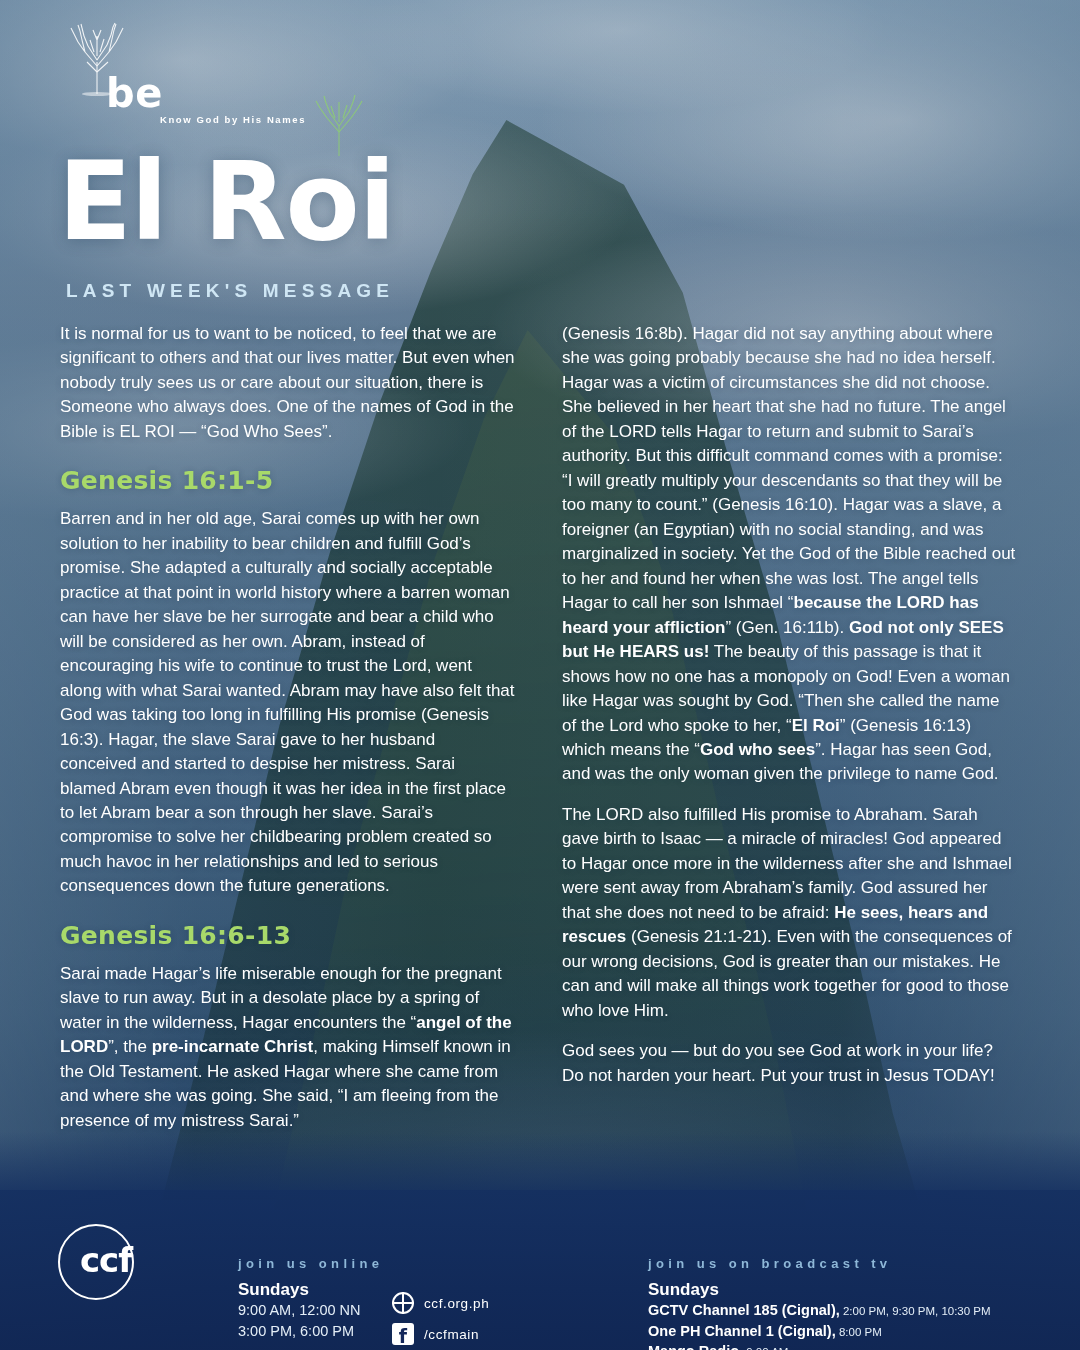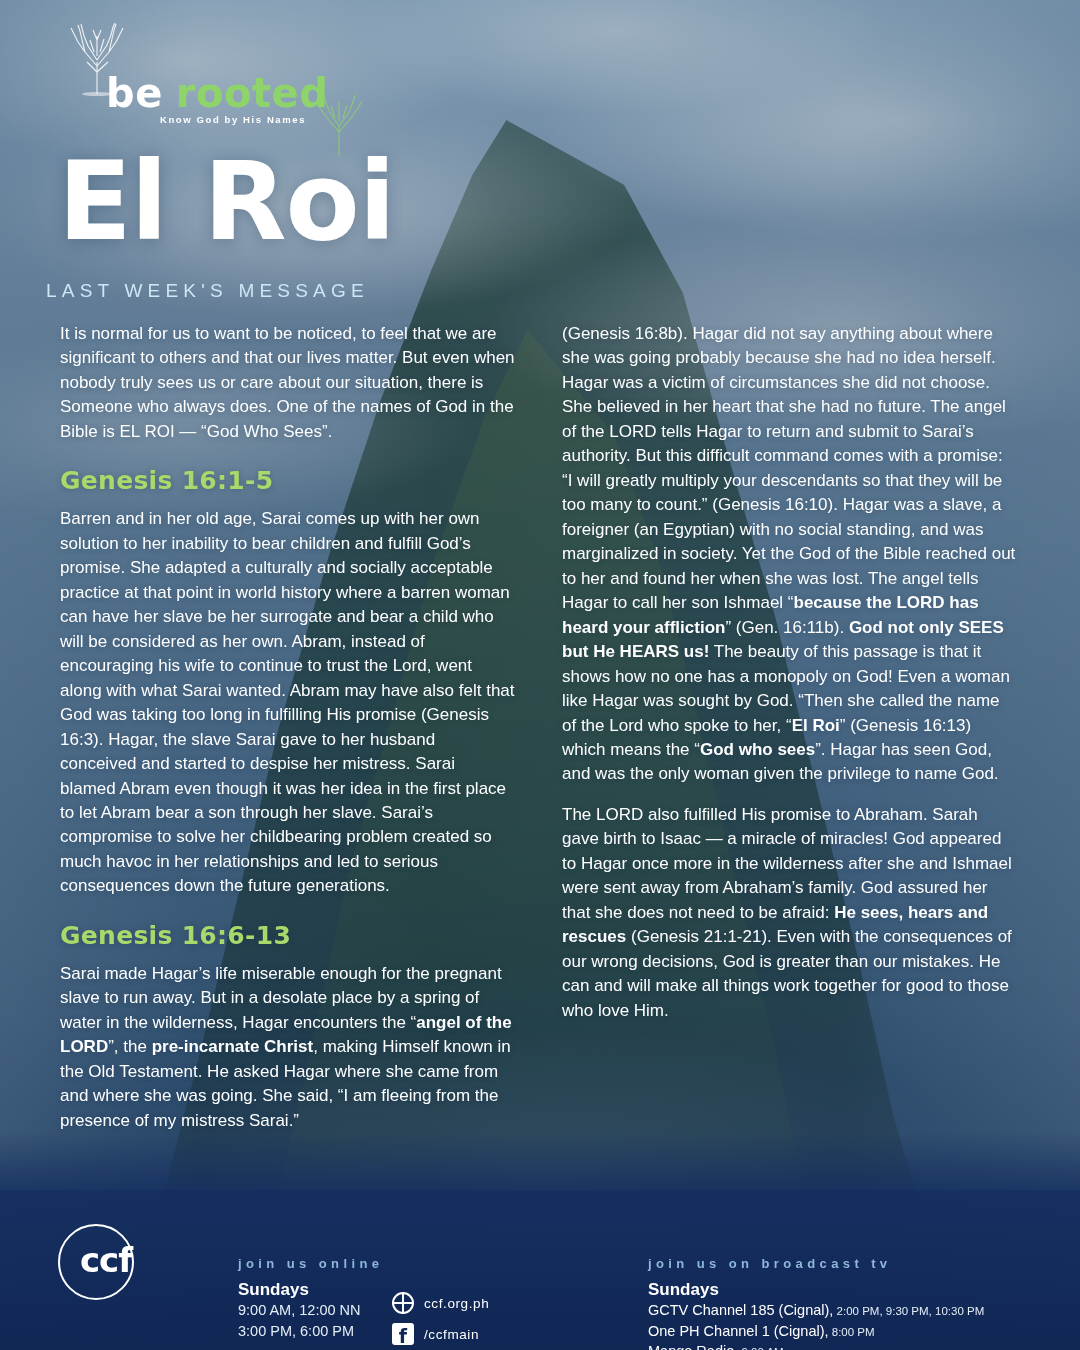--- a/index.html
+++ b/index.html
@@ -78,22 +78,22 @@
 
   
   .title {
     position: absolute; left: 58px; top: 148px;
     font-family: "DejaVu Sans", sans-serif;
     font-size: 108px; line-height: 1; font-weight: 700; color: #ffffff;
     letter-spacing: -1px;
     text-shadow: 0 2px 16px rgba(20,50,80,.30);
   }
   .subtitle {
-    position: absolute; left: 46px; top: 280px;
-    font-size: 19px; font-weight: 400; letter-spacing: 5.2px;
+    position: absolute; left: 66px; top: 280px;
+    font-size: 19px; font-weight: 700; letter-spacing: 5.2px;
     color: #cfe6f4;
   }
 
   
   .col { position: absolute; top: 322px; width: 455px; color: #ffffff; }
   .col-left { left: 60px; }
   .col-right { left: 562px; }
 
   .col p {
     font-size: 17px; line-height: 1.44; color: #ffffff;
@@ -127,21 +127,21 @@
     font-family: "DejaVu Sans", sans-serif;
     font-size: 34px; font-weight: 700; color: #ffffff; letter-spacing: -1px;
     transform: translateY(-2px);
   }
   .foot-head {
     font-size: 13px; font-weight: 700; letter-spacing: 4.4px; color: #8fb8d8;
   }
   .foot-sun { font-size: 17px; font-weight: 700; color: #ffffff; margin-top: 9px; }
   .foot-line { font-size: 14.5px; color: #e4eef7; line-height: 1.42; }
   .foot-line .sm { font-size: 11.5px; }
-  .foot-line .bb { font-weight: 400; color: #ffffff; }
+  .foot-line .bb { font-weight: 700; color: #ffffff; }
 
   .block-online { position: absolute; left: 238px; top: 66px; }
   .block-socials { position: absolute; left: 392px; top: 102px; }
   .soc-row { display: flex; align-items: center; margin-bottom: 9px; }
   .soc-row .lbl { font-size: 13.5px; color: #ffffff; margin-left: 10px; letter-spacing: .6px; }
   .block-tv { position: absolute; left: 648px; top: 66px; }
   .fb-box {
     width: 22px; height: 22px; background: #ffffff; border-radius: 3px;
     display: flex; align-items: flex-end; justify-content: center;
     font-family: "DejaVu Sans", sans-serif; font-weight: 700; color: #13265a; font-size: 19px;
@@ -181,21 +181,20 @@
           <path d="M31 30 L24 20 M31 30 L28 18 M55 30 L62 20 M55 30 L58 17 M34 24 L30 14 M53 23 L57 13"></path>
           <path d="M24 20 L20 12 M28 18 L26 9 M62 20 L66 12 M58 17 L60 8 M30 14 L28 6 M57 13 L59 5"></path>
           <path d="M20 12 L17 6 M26 9 L24 3 M66 12 L69 6 M60 8 L62 2 M28 6 L27 2 M59 5 L61 1"></path>
           <path d="M40 30 L36 18 M46 30 L50 17 M43 34 L43 14 M43 18 L39 8 M43 18 L47 8"></path>
         </g>
         <ellipse cx="43" cy="72" rx="15" ry="2" fill="#ffffff" opacity="0.55"></ellipse>
       </svg>
     </div>
     <div class="be-rooted">
       <span class="be">be</span>
-      <span class="rooted">rooted</span>
     </div>
     <div class="tagline">Know God by His Names</div>
     <div class="sprout">
       <svg width="76" height="66" viewBox="0 0 76 66">
         <g fill="none" stroke="#8fd46b" stroke-width="1.1" opacity="0.9">
           <path d="M38 64 L38 34"></path>
           <path d="M38 40 L26 26 M38 40 L50 26 M38 34 L29 21 M38 34 L48 20"></path>
           <path d="M26 26 L19 16 M50 26 L57 16 M29 21 L25 11 M48 20 L52 10"></path>
           <path d="M19 16 L15 9 M57 16 L61 9 M25 11 L23 4 M52 10 L54 3"></path>
           <path d="M34 26 L30 14 M42 26 L46 13 M38 30 L38 10"></path>
@@ -211,20 +210,21 @@
     <p>It is normal for us to want to be noticed, to feel that we are significant to others and that our lives matter. But even when nobody truly sees us or care about our situation, there is Someone who always does. One of the names of God in the Bible is EL ROI — “God Who Sees”.</p>
     <div class="heading">Genesis 16:1-5</div>
     <p>Barren and in her old age, Sarai comes up with her own solution to her inability to bear children and fulfill God’s promise. She adapted a culturally and socially acceptable practice at that point in world history where a barren woman can have her slave be her surrogate and bear a child who will be considered as her own. Abram, instead of encouraging his wife to continue to trust the Lord, went along with what Sarai wanted. Abram may have also felt that God was taking too long in fulfilling His promise (Genesis 16:3). Hagar, the slave Sarai gave to her husband conceived and started to despise her mistress. Sarai blamed Abram even though it was her idea in the first place to let Abram bear a son through her slave. Sarai’s compromise to solve her childbearing problem created so much havoc in her relationships and led to serious consequences down the future generations.</p>
     <div class="heading">Genesis 16:6-13</div>
     <p><span>Sarai made Hagar’s life miserable enough for the pregnant slave to run away. But in a desolate place by a spring of water in the wilderness, Hagar encounters the “</span><span class="b">angel of the LORD</span><span>”, the </span><span class="b">pre-incarnate Christ</span><span>, making Himself known in the Old Testament. He asked Hagar where she came from and where she was going.  She said, “I am fleeing from the presence of my mistress Sarai.”</span></p>
   </div>
 
   <div class="col col-right">
     <p><span>(Genesis 16:8b). Hagar did not say anything about where she was going probably because she had no idea herself. Hagar was a victim of circumstances she did not choose. She believed in her heart that she had no future. The angel of the LORD tells Hagar to return and submit to Sarai’s authority. But this difficult command comes with a promise: “I will greatly multiply your descendants so that they will be too many to count.” (Genesis 16:10). Hagar was a slave, a foreigner (an Egyptian) with no social standing, and was marginalized in society. Yet the God of the Bible reached out to her and found her when she was lost. The angel tells Hagar to call her son Ishmael “</span><span class="b">because the LORD has heard your affliction</span><span>” (Gen. 16:11b). </span><span class="b">God not only SEES but He HEARS us!</span><span> The beauty of this passage is that it shows how no one has a monopoly on God! Even a woman like Hagar was sought by God. “Then she called the name of the Lord who spoke to her, “</span><span class="b">El Roi</span><span>” (Genesis 16:13) which means the “</span><span class="b">God who sees</span><span>”. Hagar has seen God, and was the only woman given the privilege to name God.</span></p>
     <p><span>The LORD also fulfilled His promise to Abraham. Sarah gave birth to Isaac — a miracle of miracles! God appeared to Hagar once more in the wilderness after she and Ishmael were sent away from Abraham’s family. God assured her that she does not need to be afraid: </span><span class="b">He sees, hears and rescues</span><span> (Genesis 21:1-21). Even with the consequences of our wrong decisions, God is greater than our mistakes. He can and will make all things work together for good to those who love Him.</span></p>
+    <p>God sees you — but do you see God at work in your life? Do not harden your heart. Put your trust in Jesus TODAY!</p>
   </div>
 
   <div class="footer-top-edge"></div>
   <div class="footer">
 
     <div class="ccf-logo">
       <span>ccf</span>
     </div>
 
     <div class="block-online">

